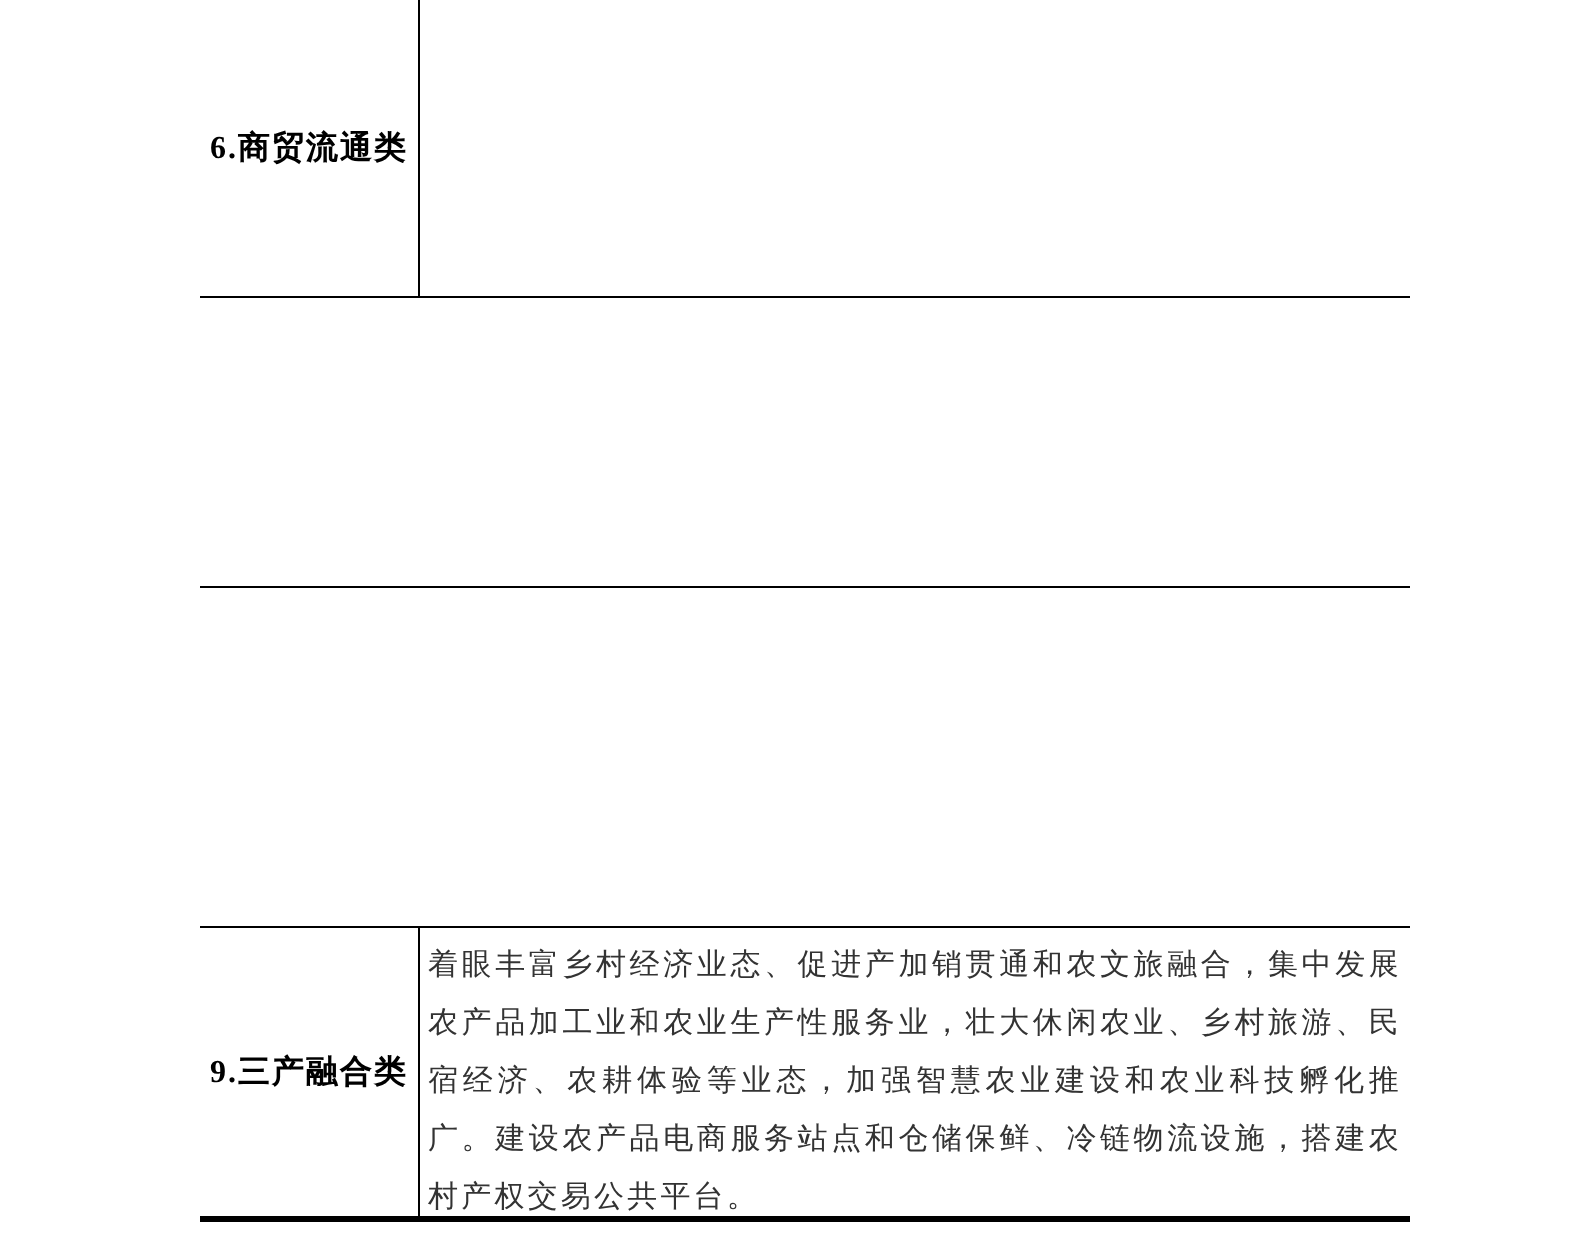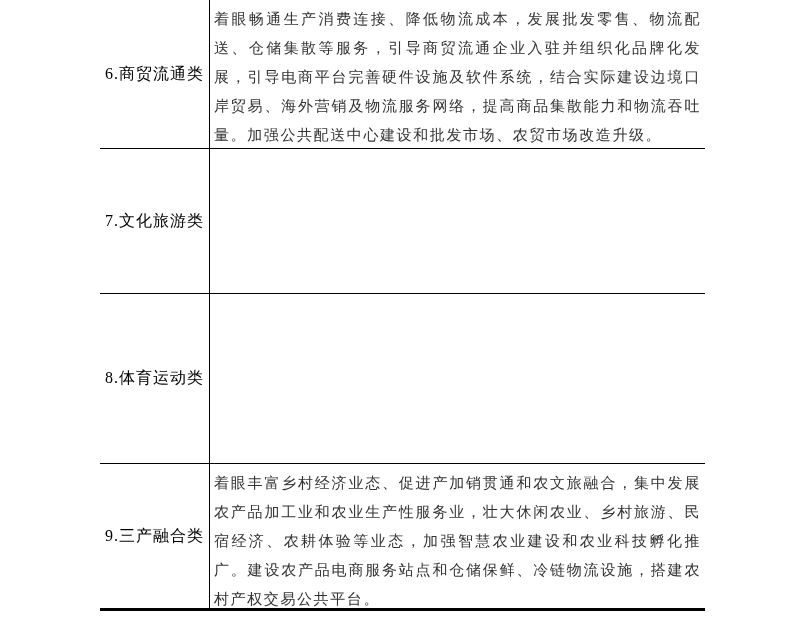--- a/index.html
+++ b/index.html
@@ -32,21 +32,21 @@
     border-top: 1px solid #000000;
   }
   .cell-category {
     width: 110px;
     flex: 0 0 110px;
     border-right: 1.5px solid #000000;
     box-sizing: border-box;
     display: flex;
     align-items: center;
     justify-content: center;
-    font-weight: normal;
+    font-weight: bold;
     font-size: 16px;
     color: #000000;
     letter-spacing: 1px;
     text-align: center;
     overflow: hidden;
   }
   .cell-desc {
     flex: 1 1 auto;
     box-sizing: border-box;
     padding: 5px 4px 4px 4px;
@@ -63,29 +63,26 @@
   .row-h170 { height: 170px; }
 </style>
 </head>
 <body>
 
 <div class="page">
   <div class="doc-table">
 
     <div class="row row-h148">
       <div class="cell-category">6.商贸流通类</div>
-      <div class="cell-desc">着眼畅通生产消费连接、降低物流成本，发展批发零售、物流配送、仓储集散等服务，引导商贸流通企业入驻并组织化品牌化发展，引导电商平台完善硬件设施及软件系统，结合实际建设边境口岸贸易、海外营销及物流服务网络，提高商品集散能力和物流吞吐量。加强公共配送中心建设和批发市场、农贸市场改造升级。</div>
     </div>
 
     <div class="row row-h145">
-      <div class="cell-category">7.文化旅游类</div>
     </div>
 
     <div class="row row-h170">
-      <div class="cell-category">8.体育运动类</div>
     </div>
 
     <div class="row row-h145">
       <div class="cell-category">9.三产融合类</div>
       <div class="cell-desc">着眼丰富乡村经济业态、促进产加销贯通和农文旅融合，集中发展农产品加工业和农业生产性服务业，壮大休闲农业、乡村旅游、民宿经济、农耕体验等业态，加强智慧农业建设和农业科技孵化推广。建设农产品电商服务站点和仓储保鲜、冷链物流设施，搭建农村产权交易公共平台。</div>
     </div>
 
   </div>
 </div>
 

